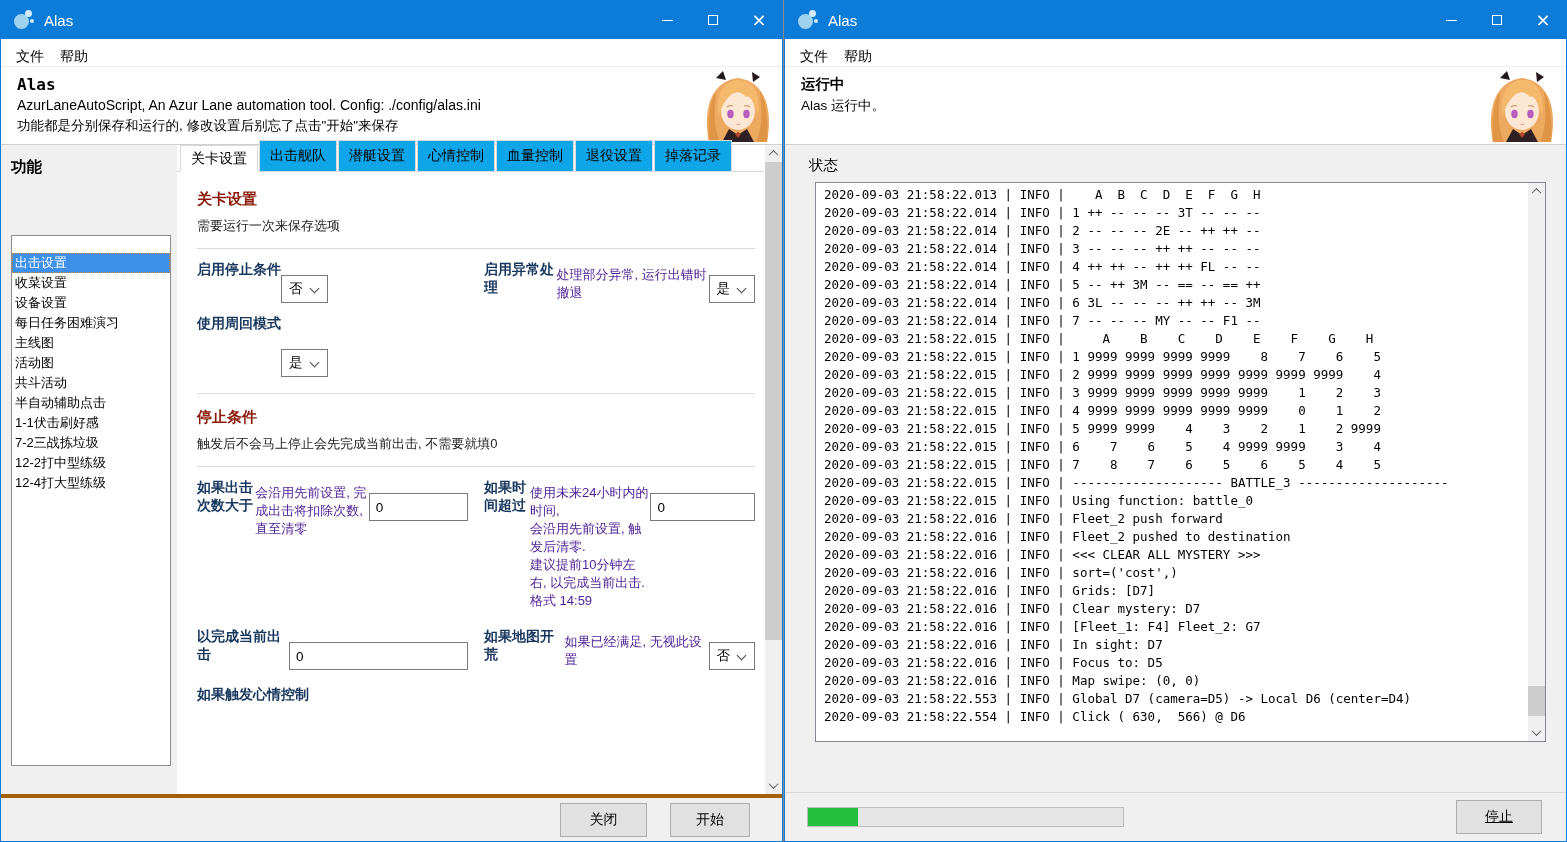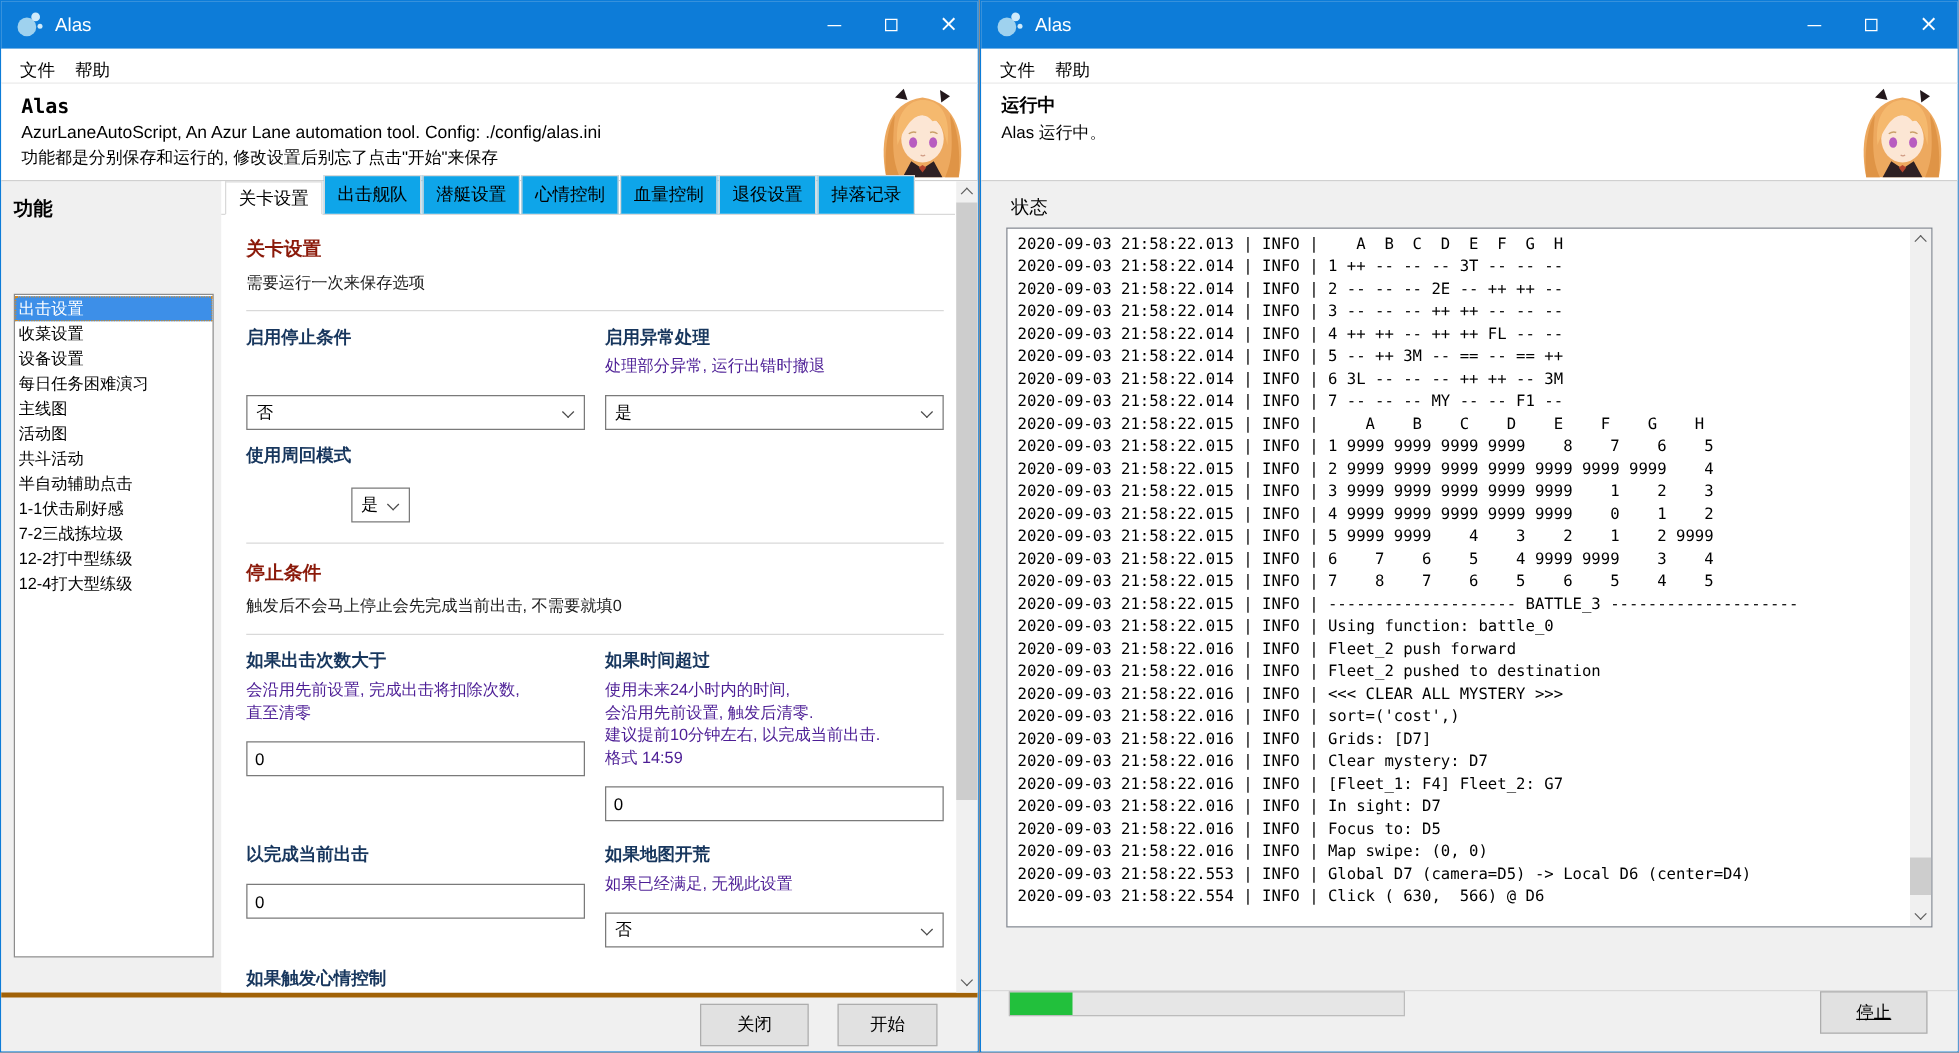--- a/index.html
+++ b/index.html
@@ -30,35 +30,35 @@
   .app-header { height:79px; background:#fff; border-top:1px solid #ececec; border-bottom:1px solid #d0d0d0; position:relative; flex:none; padding:8px 90px 0 16px; }
   .hd-title { font-family:"DejaVu Sans Mono","Liberation Mono",monospace; font-weight:bold; font-size:16px; }
   .hd-sub { font-size:14px; margin-top:3px; }
   .hd-note { font-size:13.5px; margin-top:4px; }
   .avatar { position:absolute; right:8px; top:3px; width:72px; height:72px; }
 
   
   .body-row { flex:1; display:flex; min-height:0; }
   .sidebar { width:176px; flex:none; display:flex; flex-direction:column; padding:12px 6px 28px 10px; background:#f0f0f0;gap:48px; }
   .sidebar-heading { font-weight:bold; font-size:15.5px; margin-bottom:9px; }
-  .listbox { flex:1; background:#fff; border:1px solid #8c8c8c; overflow:hidden; padding-top:1px; }
+  .listbox { flex:1; background:#fff; border:1px solid #8c8c8c; overflow:hidden; padding-top:17px; }
   .lb-item { font-size:13px; line-height:20px; padding:0 3px; white-space:nowrap; }
   .lb-item.selected { background:#3d8fe8; color:#fff; outline:1px dotted #cf8a2a; outline-offset:-1px; }
 
   .content { flex:1; position:relative; background:#fff; display:flex; flex-direction:column; min-width:0; }
   .tabbar { display:flex; align-items:flex-end; height:27px; padding-left:3px; margin-right:18px; border-bottom:1px solid #d9d9d9; flex:none; }
   .tab { font-size:14px; padding:0 10px; height:31px; display:flex; align-items:center; background:#0ea5e9; border:1px solid #d9d9d9; border-bottom:none; margin-right:1px; white-space:nowrap; }
   .tab.active { height:27px; background:#fff; margin-bottom:-1px; z-index:2; border-bottom:1px solid #fff; }
 
   .form-scroll { flex:1; overflow:hidden; padding:12px 9px 0 20px; margin-right:18px; }
   .section-red { color:#8b1a0a; font-size:15px; font-weight:bold; margin:6px 0 8px; }
   .desc { font-size:13px; color:#1c1c1c; }
   .hr { border:none; border-top:1px solid #d9d9d9; margin:13px 0 0; }
   .grid2 { display:flex; gap:16px; margin-top:12px; }
-  .col { width:271px; display:flex; flex-direction:column; }
+  .col { width:271px; display:flex; flex-direction:row; }
   .col-full { width:558px; display:flex; flex-direction:row; }
   .field-label { color:#17365d; font-weight:bold; font-size:14px; }
   .field-desc { font-size:13px; color:#4c1d95; margin-top:5px; white-space:pre-line; }
   .ctrl { margin-top:auto; }
   .ctrl-gap { margin-top:14px; }
   .select { height:28px; border:1px solid #7a7a7a; background:#fff; display:flex; align-items:center; padding:0 24px 0 7px; font-size:13.5px; position:relative; }
   .chev-down { position:absolute; right:9px; top:9px; width:7px; height:7px; border-right:1.5px solid #4a4a4a; border-bottom:1.5px solid #4a4a4a; transform:rotate(45deg); }
   input.textbox { width:100%; height:28px; border:1px solid #7a7a7a; padding:0 6px; font-size:13.5px; font-family:inherit; background:#fff; }
 
   
@@ -70,24 +70,24 @@
   .vs-thumb { position:absolute; left:0; width:17px; background:#cdcdcd; }
 
   
   .footer { height:47px; border-top:4px solid #a16207; background:#f0f0f0; display:flex; align-items:center; justify-content:flex-end; gap:23px; padding-right:32px; flex:none; }
   .btn { height:34px; background:#e1e1e1; border:1px solid #adadad; font-size:14px; display:flex; align-items:center; justify-content:center; font-family:inherit; }
   .btn-close { width:87px; } .btn-start { width:80px; } .btn-stop { width:86px; margin-left:auto; }
 
   
   .r-body { flex:1; display:flex; flex-direction:column; min-height:0; background:#f0f0f0; }
   .status-label { font-size:14.5px; margin:11px 0 7px 24px; }
-  .logbox { margin:0 20px 0 20px; height:560px; background:#fff; border:1px solid #828790; position:relative; overflow:hidden;
+  .logbox { margin:0 20px 0 30px; height:560px; background:#fff; border:1px solid #828790; position:relative; overflow:hidden;
             font-family:"DejaVu Sans Mono","Liberation Mono",monospace; font-size:12.5px; line-height:18px; padding:3px 22px 0 8px; flex:none; }
   .log-line { white-space:pre; }
-  .r-footer { margin-top:auto; height:49px; border-top:1px solid #d9d9d9; background:#f0f0f0; display:flex; padding:0 24px 0 22px; flex:none;text-decoration:underline; }
+  .r-footer { margin-top:auto; height:49px; border-top:1px solid #d9d9d9; background:#f0f0f0; display:flex; align-items:center; padding:0 24px 0 22px; flex:none;text-decoration:underline; }
   .progress { width:317px; height:20px; background:#e6e6e6; border:1px solid #bcbcbc; }
   .progress-fill { height:100%; background:#22c03c; }
 </style>
 </head>
 <body>
 
 <div class="window">
   <div class="titlebar">
     <span class="app-icon">
         <span class="blob"></span>

